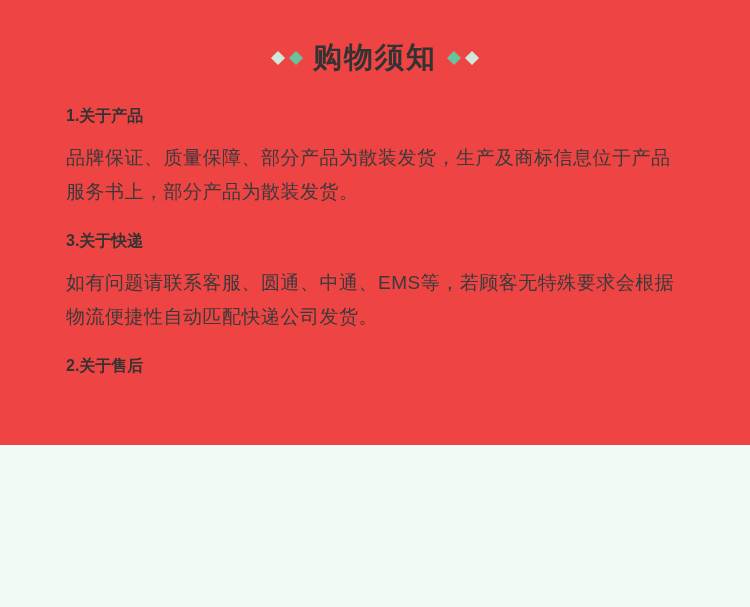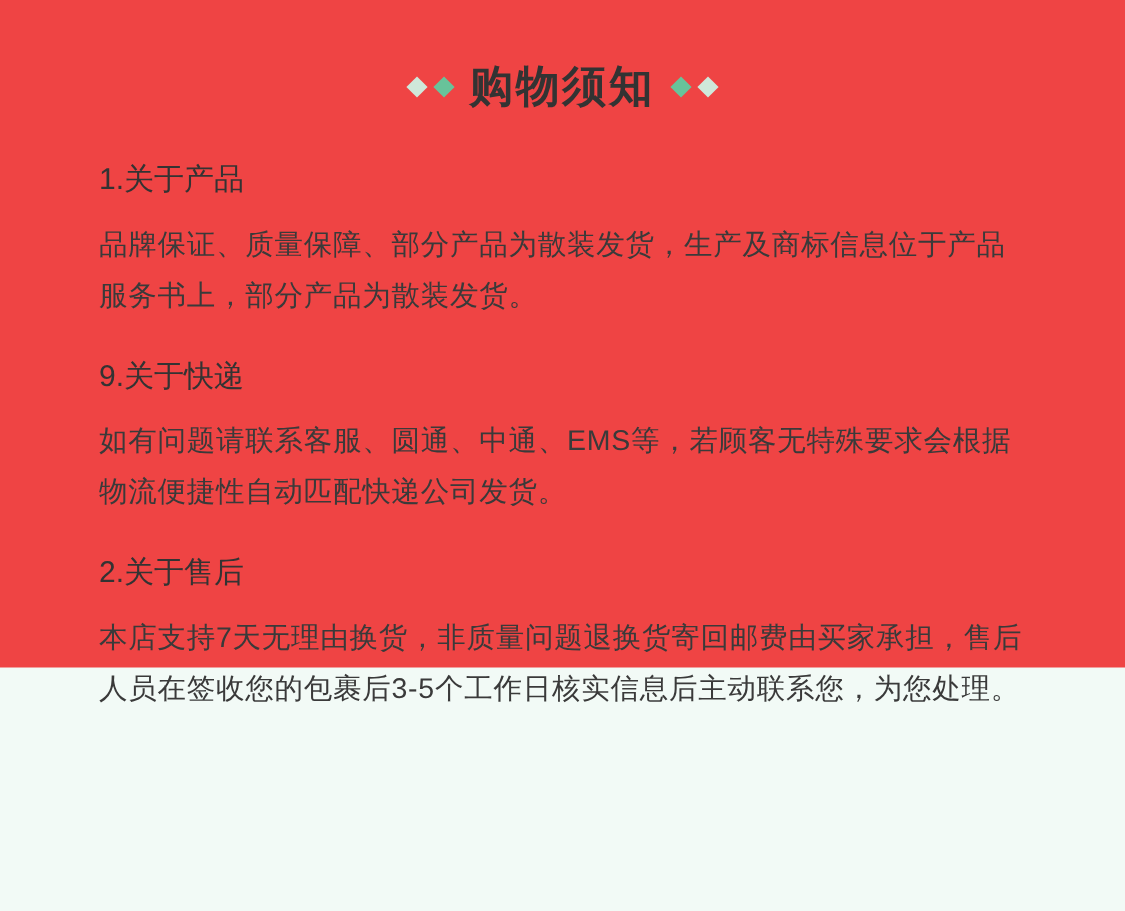--- a/index.html
+++ b/index.html
@@ -49,24 +49,24 @@
   .dot.strong {
     background: #68c39a;
   }
   .content {
     padding: 28px 66px 0 66px;
   }
   .section {
     margin-bottom: 6px;
   }
   .section-heading {
-    font-size: 20px;
+    font-size: 16px;
     color: #333333;
     margin: 22px 0 14px 0;
-    font-weight: normal;
+    font-weight: bold;
   }
   .section-body {
     font-size: 19px;
     color: #3a3a3a;
     line-height: 34px;
     letter-spacing: 0.5px;
     margin: 0;
   }
   .section:first-child .section-heading {
     margin-top: 0;
@@ -90,23 +90,22 @@
   </div>
 
   <div class="content">
 
     <div class="section">
       <div class="section-heading">1.关于产品</div>
       <p class="section-body">品牌保证、质量保障、部分产品为散装发货，生产及商标信息位于产品服务书上，部分产品为散装发货。</p>
     </div>
 
     <div class="section">
-      <div class="section-heading">9.关于快递</div>
+      <div class="section-heading">3.关于快递</div>
       <p class="section-body">如有问题请联系客服、圆通、中通、EMS等，若顾客无特殊要求会根据物流便捷性自动匹配快递公司发货。</p>
     </div>
 
     <div class="section">
       <div class="section-heading">2.关于售后</div>
-      <p class="section-body">本店支持7天无理由换货，非质量问题退换货寄回邮费由买家承担，售后人员在签收您的包裹后3-5个工作日核实信息后主动联系您，为您处理。</p>
     </div>
 
   </div>
 </div>
 
 </body></html>

